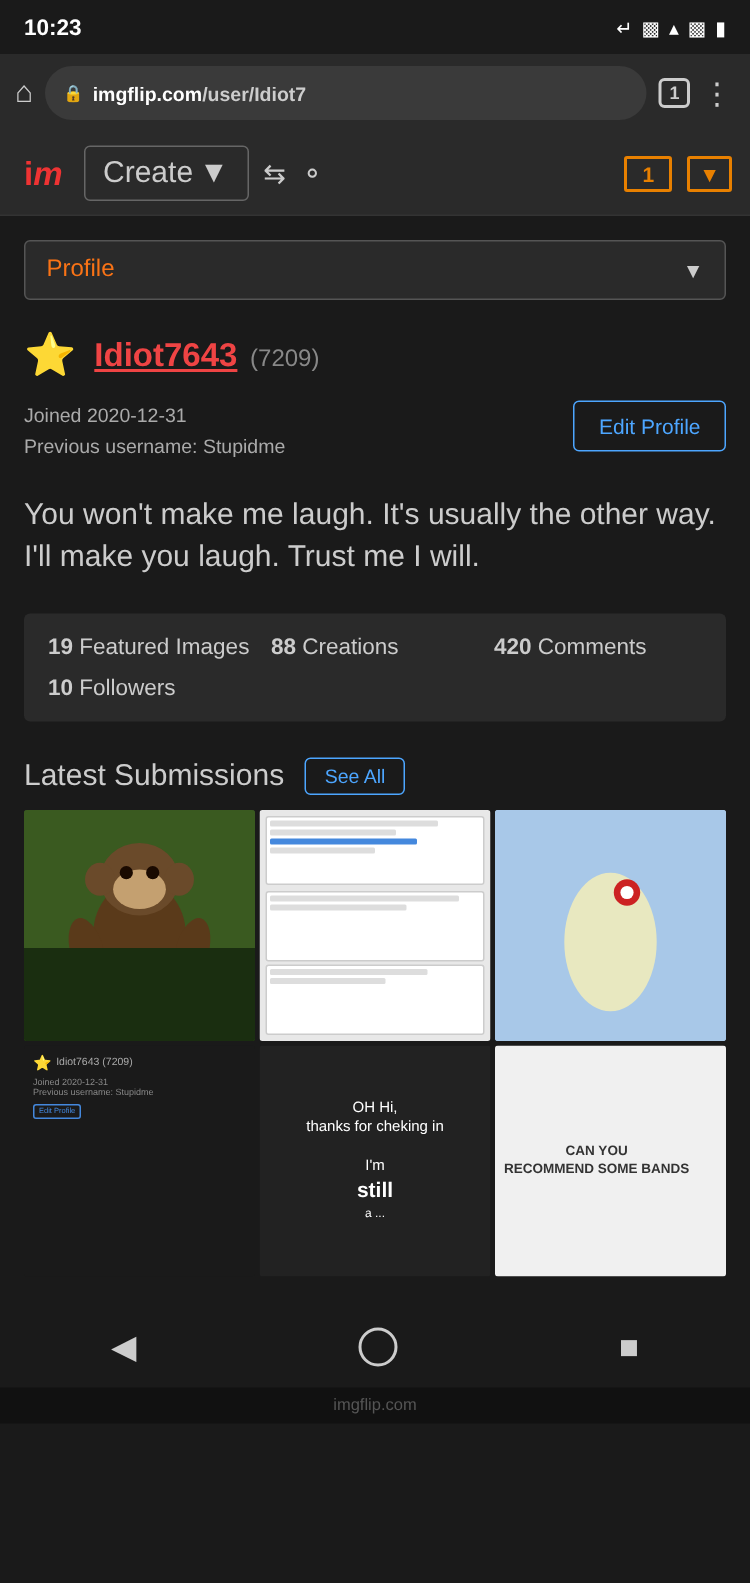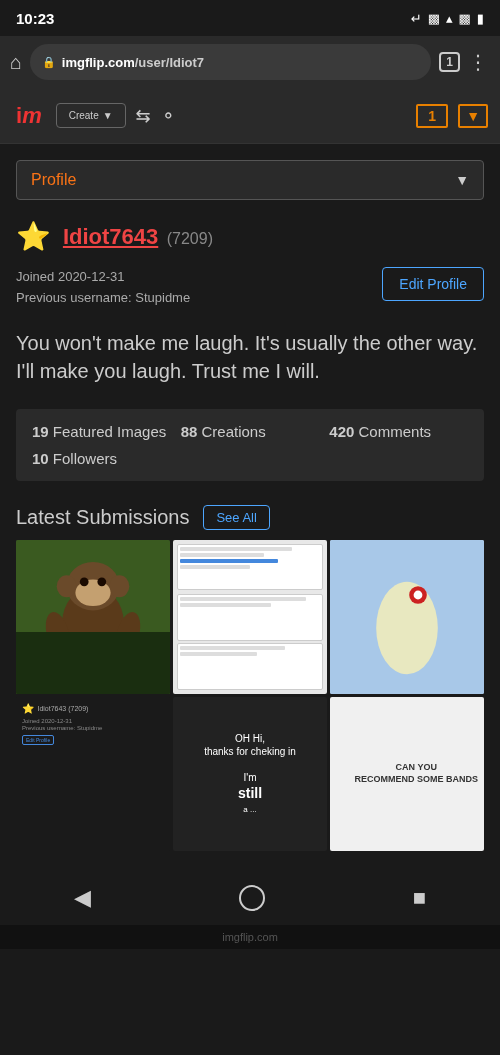--- a/index.html
+++ b/index.html
@@ -99,21 +99,21 @@
       font-weight: bold;
       color: #e33;
       background: #2a2a2a;
       padding: 2px 4px;
     }
     .app-logo span { color: #888; }
     .create-btn {
       background: #2a2a2a;
       border: 1px solid #666;
       color: #ccc;
-      font-size: 10px;
+      font-size: 20px;
       padding: 6px 12px;
       border-radius: 4px;
       display: flex;
       align-items: center;
       gap: 4px;
       cursor: pointer;
     }
     .nav-shuffle {
       color: #ccc;
       font-size: 18px;
@@ -335,21 +335,21 @@
       line-height: 1.3;
     }
 
     
     .img-bands {
       background: #f0f0f0;
       width: 100%;
       height: 100%;
       display: flex;
       align-items: center;
-      justify-content: flex-end;
+      justify-content: flex-start;
       padding: 6px;
     }
     .bands-text {
       color: #333;
       font-size: 9px;
       text-align: center;
       font-weight: bold;
       line-height: 1.3;
     }
 

